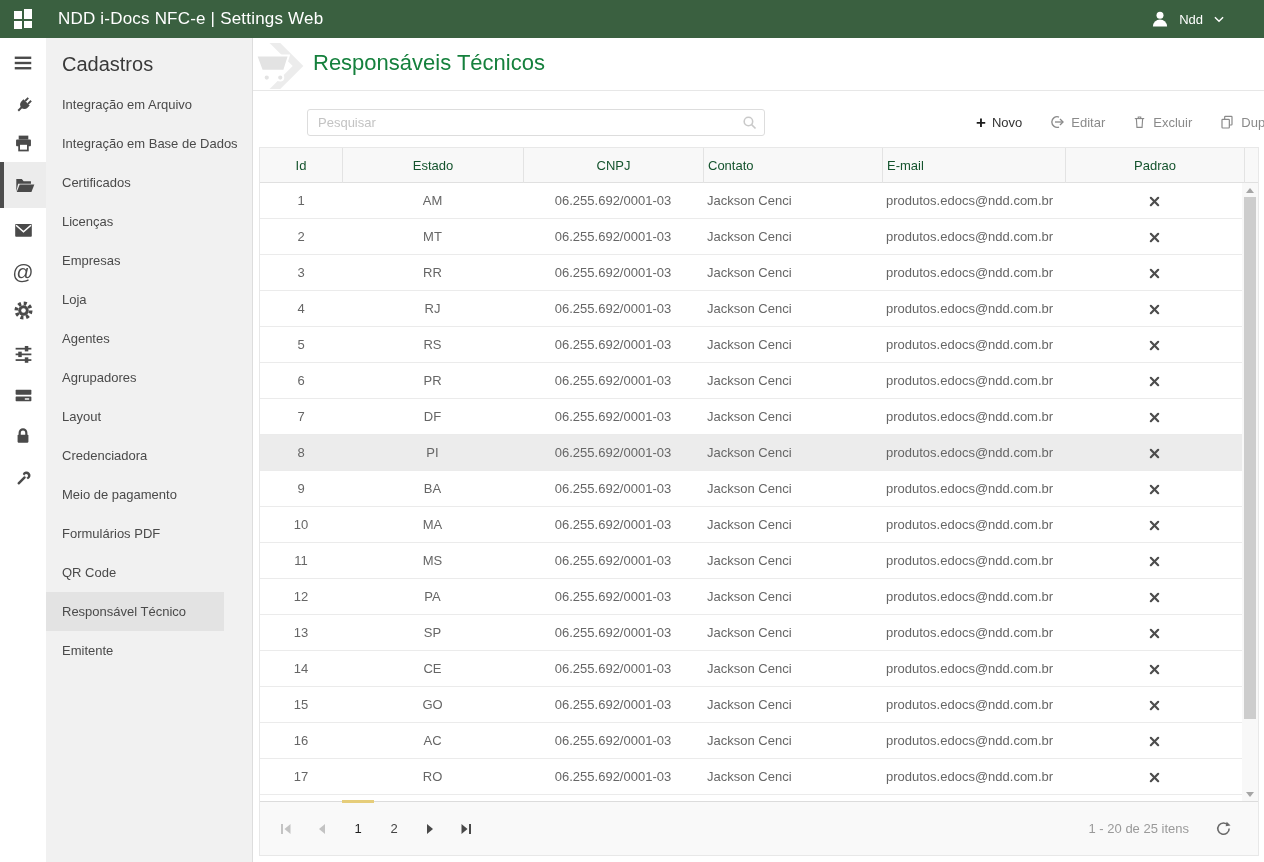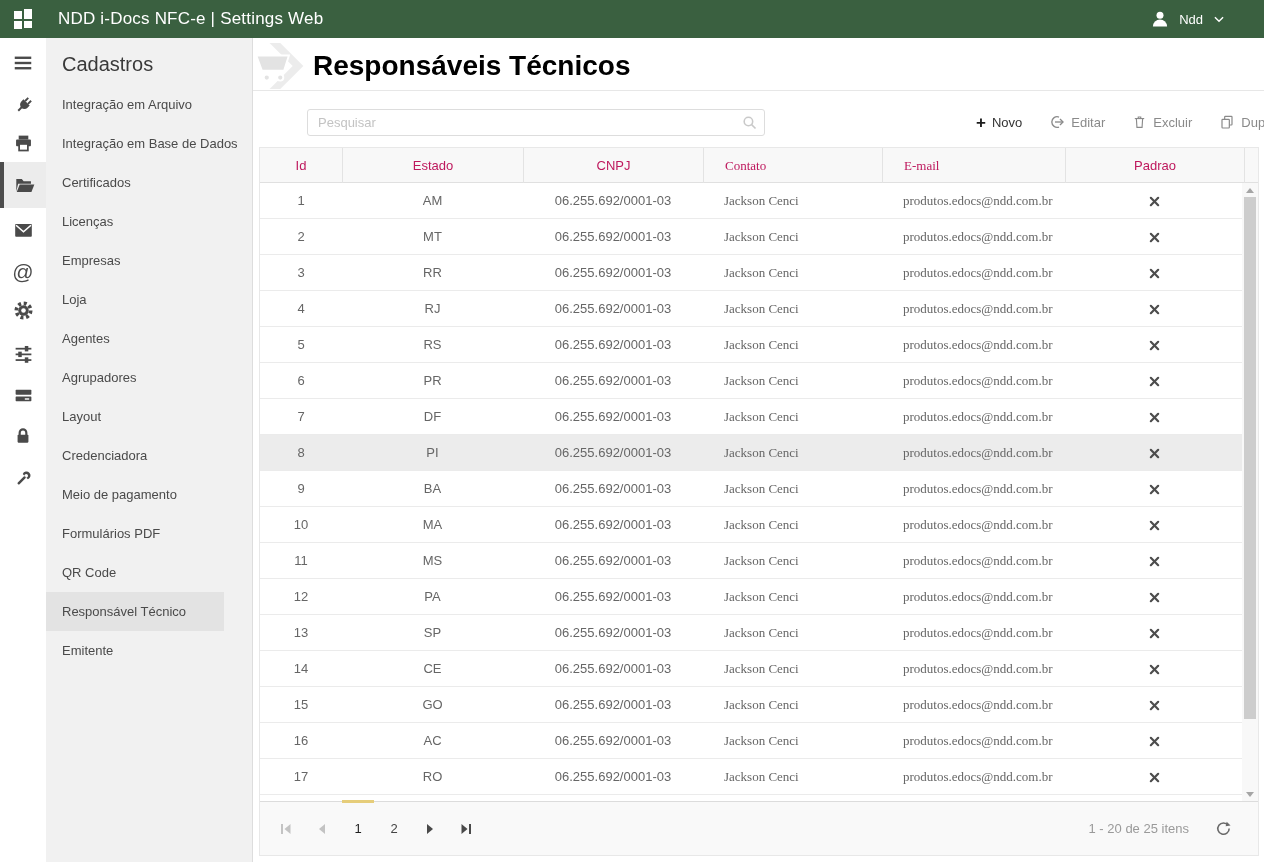--- a/index.html
+++ b/index.html
@@ -29,38 +29,38 @@
   .sidebar { position:absolute; left:46px; top:38px; width:206px; height:824px; background:#f1f1f1; }
   .sidebar-title { font-size:20px; font-weight:400; color:#3a3a3a; margin:15px 0 0 16px; }
   .side-list { position:absolute; left:0; top:47px; width:178px; }
   .side-item { height:39px; line-height:39px; padding-left:16px; font-size:13px; color:#4a4a4a; cursor:pointer; white-space:nowrap; }
   .side-item.selected { background:#e3e3e3; }
 
   
   .main { position:absolute; left:252px; top:38px; width:1012px; height:824px; background:#fff; border-left:1px solid #ddd; }
   .page-header { position:relative; height:53px; border-bottom:1px solid #e7e7e7; overflow:hidden; }
   .title-icon { position:absolute; left:2px; top:3px; }
-  .page-title { position:absolute; left:60px; top:12px; font-size:28px; font-weight:700; color:#000000; }
+  .page-title { position:absolute; left:60px; top:12px; font-size:22px; font-weight:400; color:#15803d; }
 
   .toolbar { position:absolute; left:13px; top:70px; width:982px; height:28px; display:flex; align-items:center;margin-left:41px; }
   .search-wrap { position:relative; width:458px; height:27px; }
   .search-wrap input { width:100%; height:100%; border:1px solid #ddd; border-radius:3px; padding:0 32px 0 10px; font-size:13px; color:#555; outline:none; font-family:inherit; }
   .search-wrap input::placeholder { color:#c3c3c3; }
   .search-icon { position:absolute; right:7px; top:5px; color:#c9c9c9; }
   .actions { margin-left:auto; display:flex; gap:27px; font-size:13px; }
   .btn { display:flex; align-items:center; gap:6px; color:#8a8a8a; cursor:pointer; }
   .btn-new { color:#333; }
   .plus { font-size:17px; font-weight:700; color:#1c1c1c; line-height:1; }
 
   
   .grid { position:absolute; left:6px; top:109px; width:1000px; height:709px; border:1px solid #e8e8e8; background:#fff; }
   .c1{width:82px}.c2{width:181px}.c3{width:180px}.c4{width:179px}.c5{width:183px}.c6{width:179px}.c7{width:14px}
   .ctr{text-align:center}
-  .lft{text-align:left; padding-left:21px;font-family:Liberation Serif, serif;}
-  .g-header { display:flex; height:35px; line-height:35px; background:#f8f8f8; border-bottom:1px solid #e0e0e0; color:#be185d; font-size:13px; }
+  .lft{text-align:left; padding-left:4px;}
+  .g-header { display:flex; height:35px; line-height:35px; background:#f8f8f8; border-bottom:1px solid #e0e0e0; color:#14532d; font-size:13px; }
   .g-header .hc { height:35px; cursor:pointer; }
   .g-header .hc + .hc { border-left:1px solid #e3e3e3; }
   .g-body { position:relative; height:618px; overflow:hidden; background:#fff; }
   .row { display:flex; width:984px; height:36px; line-height:35px; border-bottom:1px solid #ebebeb; font-size:13px; color:#666; cursor:pointer; }
   .row.hl { background:#ececec; }
   .cell { overflow:hidden; white-space:nowrap; }
 
   
   .vscroll { position:absolute; right:0; top:0; width:16px; height:618px; background:#f8f8f8; }
   .sb-arrow { position:absolute; left:0; width:16px; height:14px; display:flex; align-items:center; justify-content:center; cursor:pointer; }

